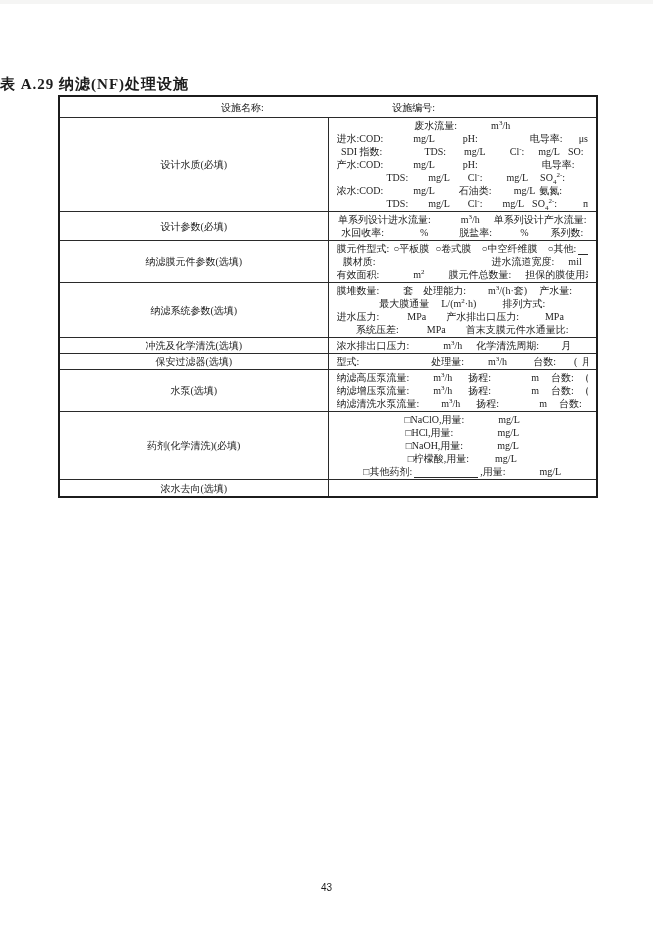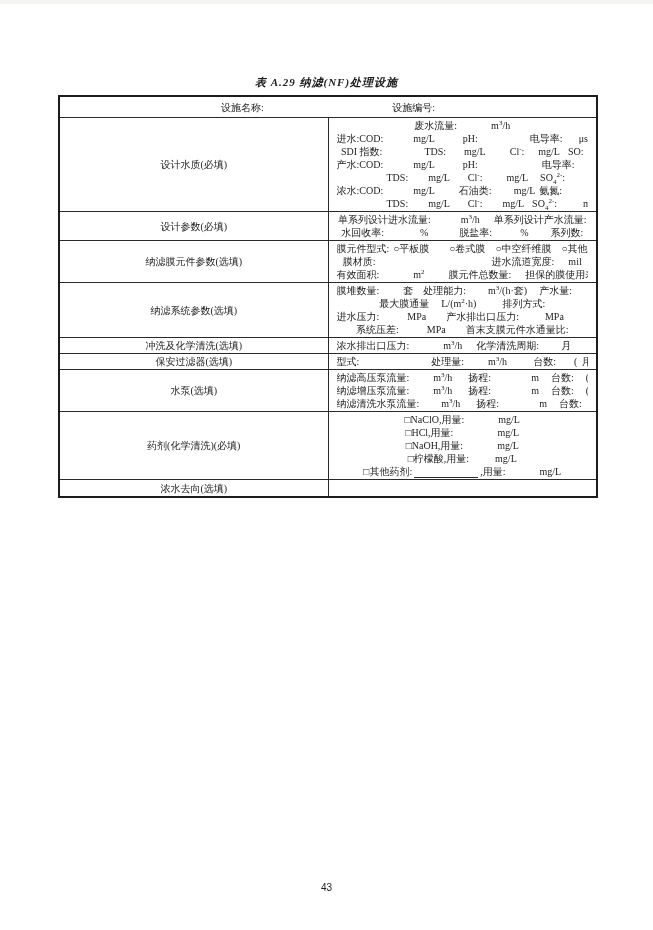--- a/index.html
+++ b/index.html
@@ -5,21 +5,21 @@
   html,body{margin:0;padding:0;}
   body{
     width:653px;height:930px;background:#ffffff;
     font-family:"Liberation Serif","DejaVu Serif",serif;
     color:#1c1c1c;overflow:hidden;
   }
   .sheet{position:relative;width:653px;height:930px;background:#ffffff;}
   .edge-top{position:absolute;top:0;left:0;width:653px;height:4px;background:#f5f5f4;}
   .doc-title{
     position:absolute;top:75px;left:0;width:100%;
-    text-align:center;font-size:11px;font-weight:bold;letter-spacing:1px;font-style:italic;
+    font-size:15px;font-weight:bold;letter-spacing:1px;
   }
   table.form{
     position:absolute;top:95px;left:58px;width:540px;
     border-collapse:collapse;table-layout:fixed;
     border:2px solid #1c1c1c;
   }
   table.form td{
     border:1px solid #2a2a2a;
     font-size:10px;line-height:13px;
     vertical-align:middle;padding:1px 8px;text-align:center;
@@ -71,21 +71,21 @@
         <tr>
           <td class="label-cell">设计参数(必填)</td>
           <td class="content-cell">
             <div class="line"><span class="seg">单系列设计进水流量:</span><span class="seg" style="margin-left: 30px;">m<sup>3</sup>/h</span><span class="seg" style="margin-left: 14px;">单系列设计产水流量:</span></div>
             <div class="line"><span class="seg">水回收率:</span><span class="seg" style="margin-left: 36px;">%</span><span class="seg" style="margin-left: 31px;">脱盐率:</span><span class="seg" style="margin-left: 28px;">%</span><span class="seg" style="margin-left: 22px;">系列数:</span></div>
           </td>
         </tr>
         <tr>
           <td class="label-cell">纳滤膜元件参数(选填)</td>
           <td class="content-cell">
-            <div class="line"><span class="seg">膜元件型式:</span><span class="seg" style="margin-left: 4px;">○平板膜</span><span class="seg" style="margin-left: 20px;">○卷式膜</span><span class="seg" style="margin-left: 10px;">○中空纤维膜</span><span class="seg" style="margin-left: 10px;">○其他:</span><span class="seg blank" style="margin-left: 2px; width: 56px;"></span></div>
+            <div class="line"><span class="seg">膜元件型式:</span><span class="seg" style="margin-left: 4px;">○平板膜</span><span class="seg" style="margin-left: 6px;">○卷式膜</span><span class="seg" style="margin-left: 10px;">○中空纤维膜</span><span class="seg" style="margin-left: 10px;">○其他:</span><span class="seg blank" style="margin-left: 2px; width: 56px;"></span></div>
             <div class="line"><span class="seg">膜材质:</span><span class="seg" style="margin-left: 116px;">进水流道宽度:</span><span class="seg" style="margin-left: 14px;">mil</span></div>
             <div class="line"><span class="seg">有效面积:</span><span class="seg" style="margin-left: 34px;">m<sup>2</sup></span><span class="seg" style="margin-left: 24px;">膜元件总数量:</span><span class="seg" style="margin-left: 14px;">担保的膜使用寿命:</span></div>
           </td>
         </tr>
         <tr>
           <td class="label-cell">纳滤系统参数(选填)</td>
           <td class="content-cell">
             <div class="line"><span class="seg">膜堆数量:</span><span class="seg" style="margin-left: 24px;">套</span><span class="seg" style="margin-left: 10px;">处理能力:</span><span class="seg" style="margin-left: 22px;">m<sup>3</sup>/(h·套)</span><span class="seg" style="margin-left: 12px;">产水量:</span><span class="seg" style="margin-left: 18px;">m/h</span></div>
             <div class="line"><span class="seg">最大膜通量</span><span class="seg" style="margin-left: 12px;">L/(m<sup>2</sup>·h)</span><span class="seg" style="margin-left: 26px;">排列方式:</span></div>
             <div class="line"><span class="seg">进水压力:</span><span class="seg" style="margin-left: 28px;">MPa</span><span class="seg" style="margin-left: 20px;">产水排出口压力:</span><span class="seg" style="margin-left: 26px;">MPa</span><span class="seg" style="margin-left: 24px;">浓水排出口压力:</span></div>

